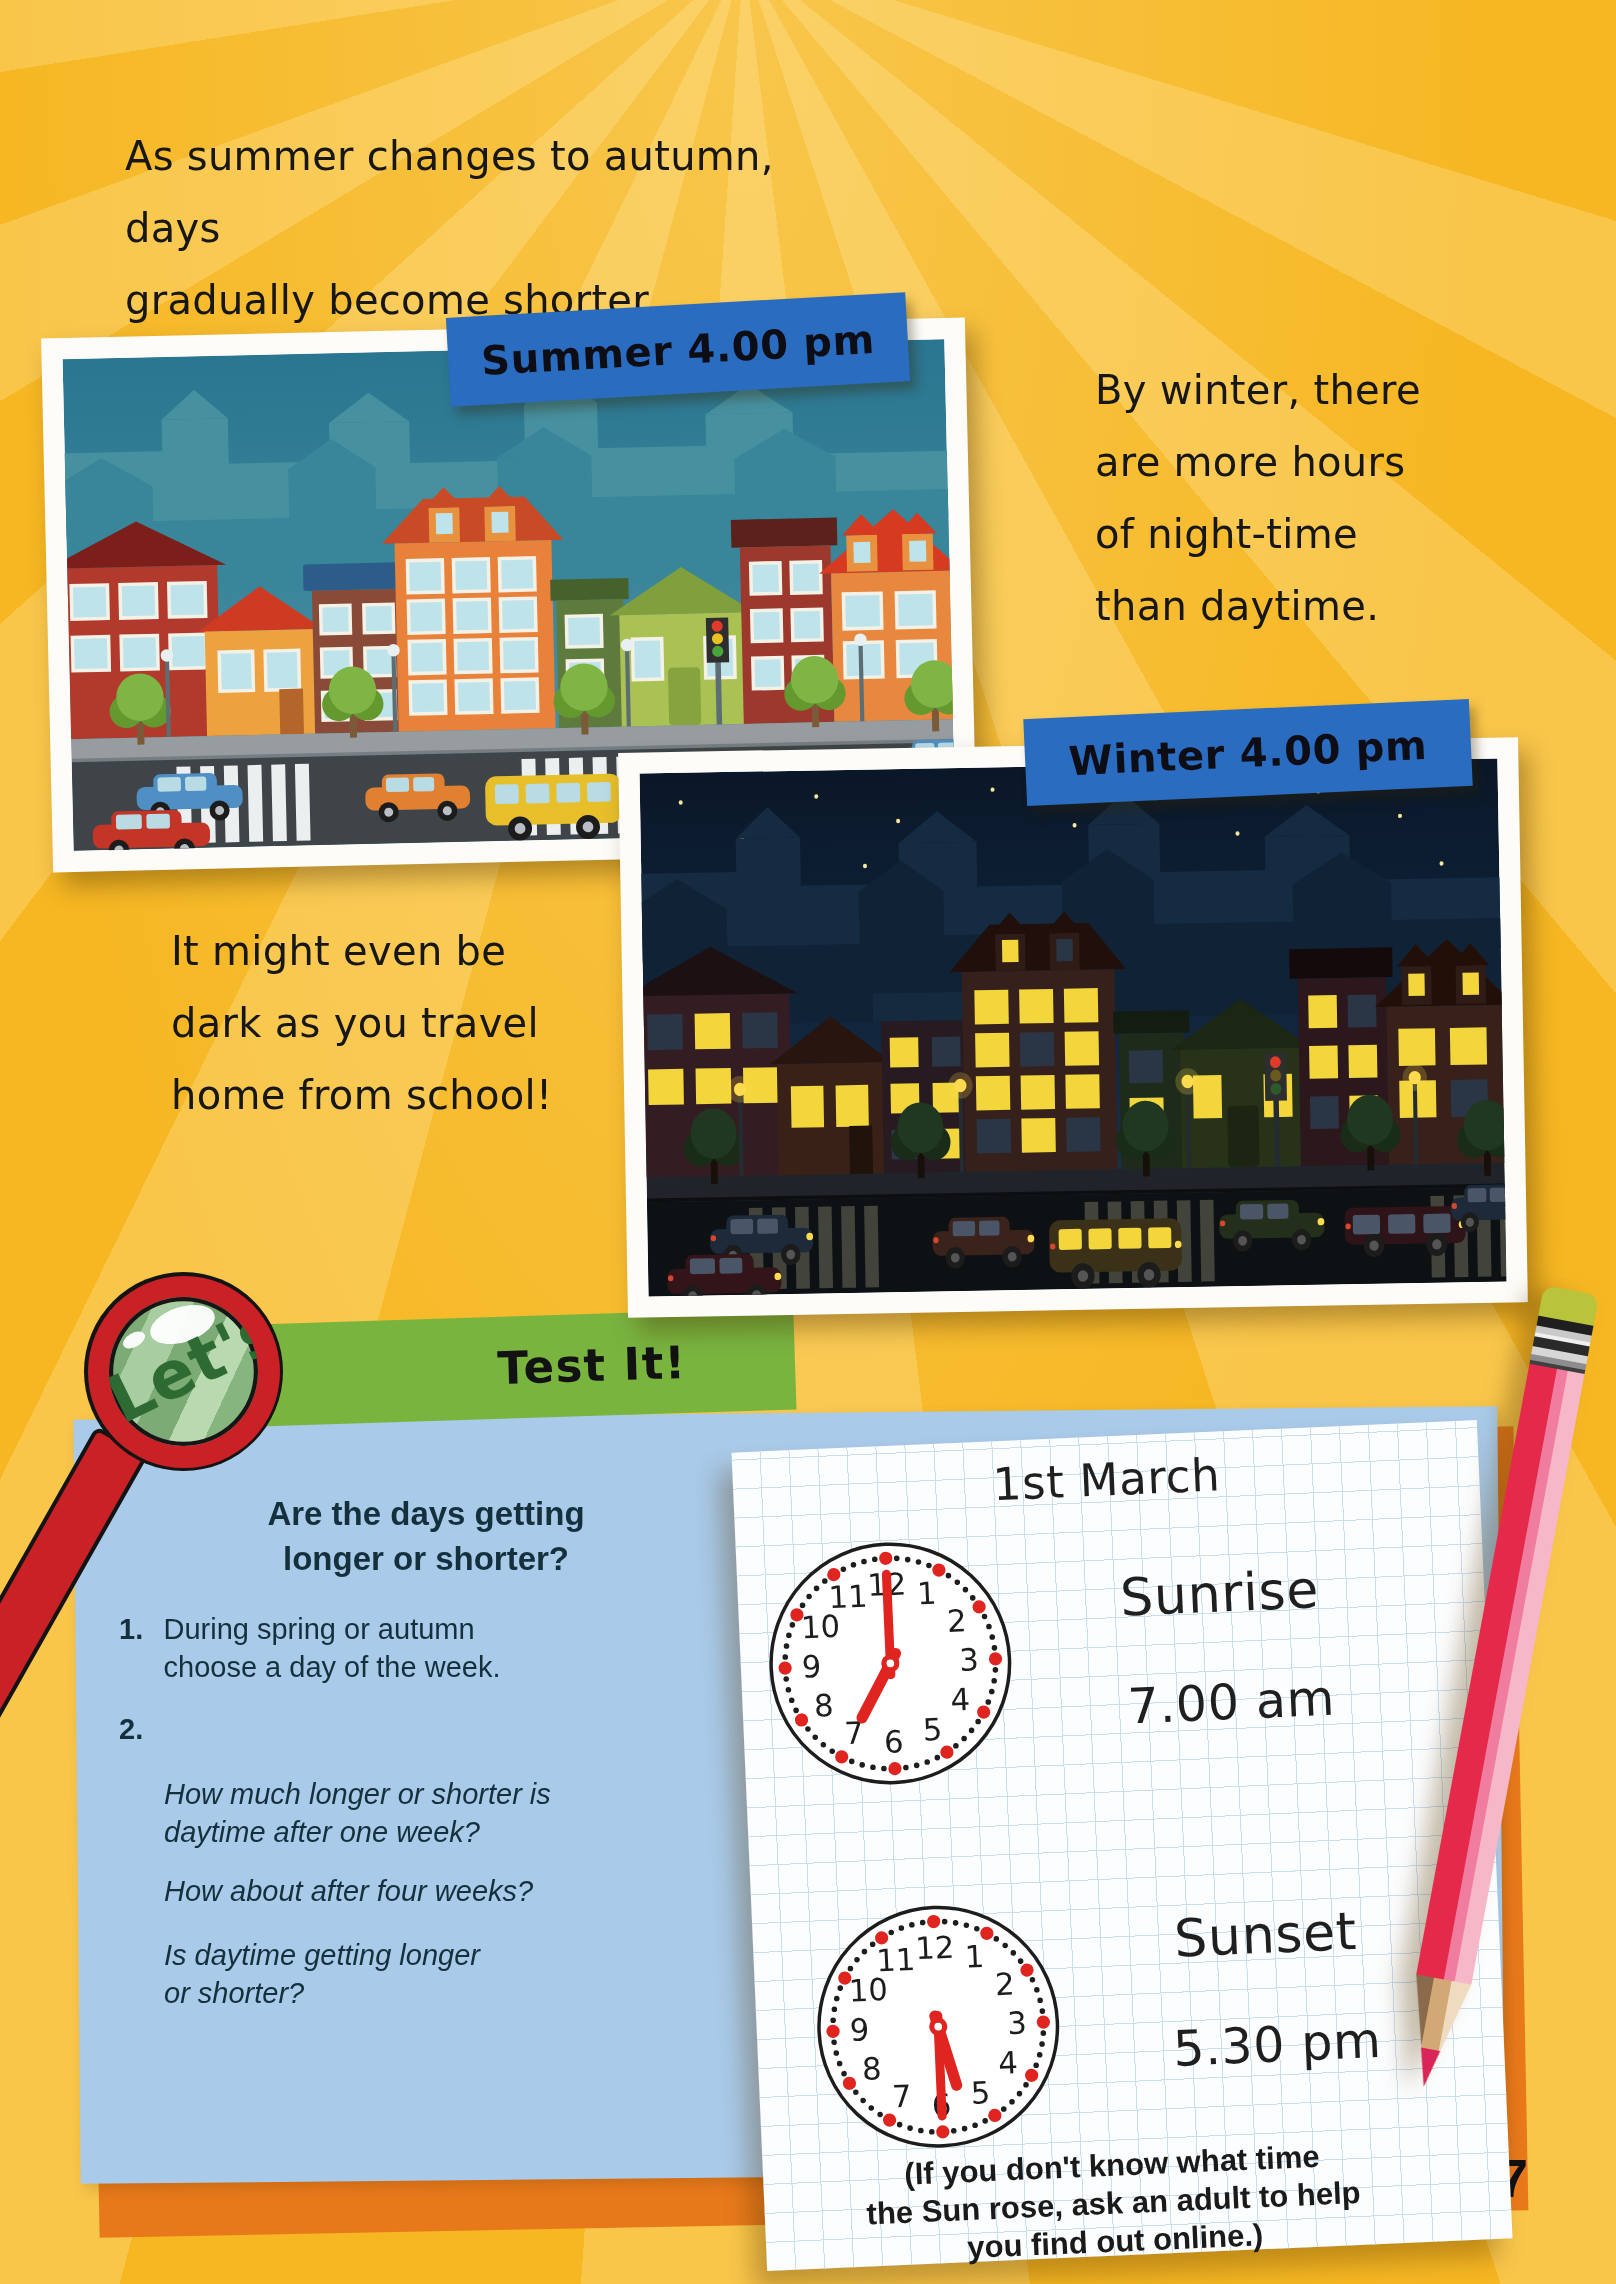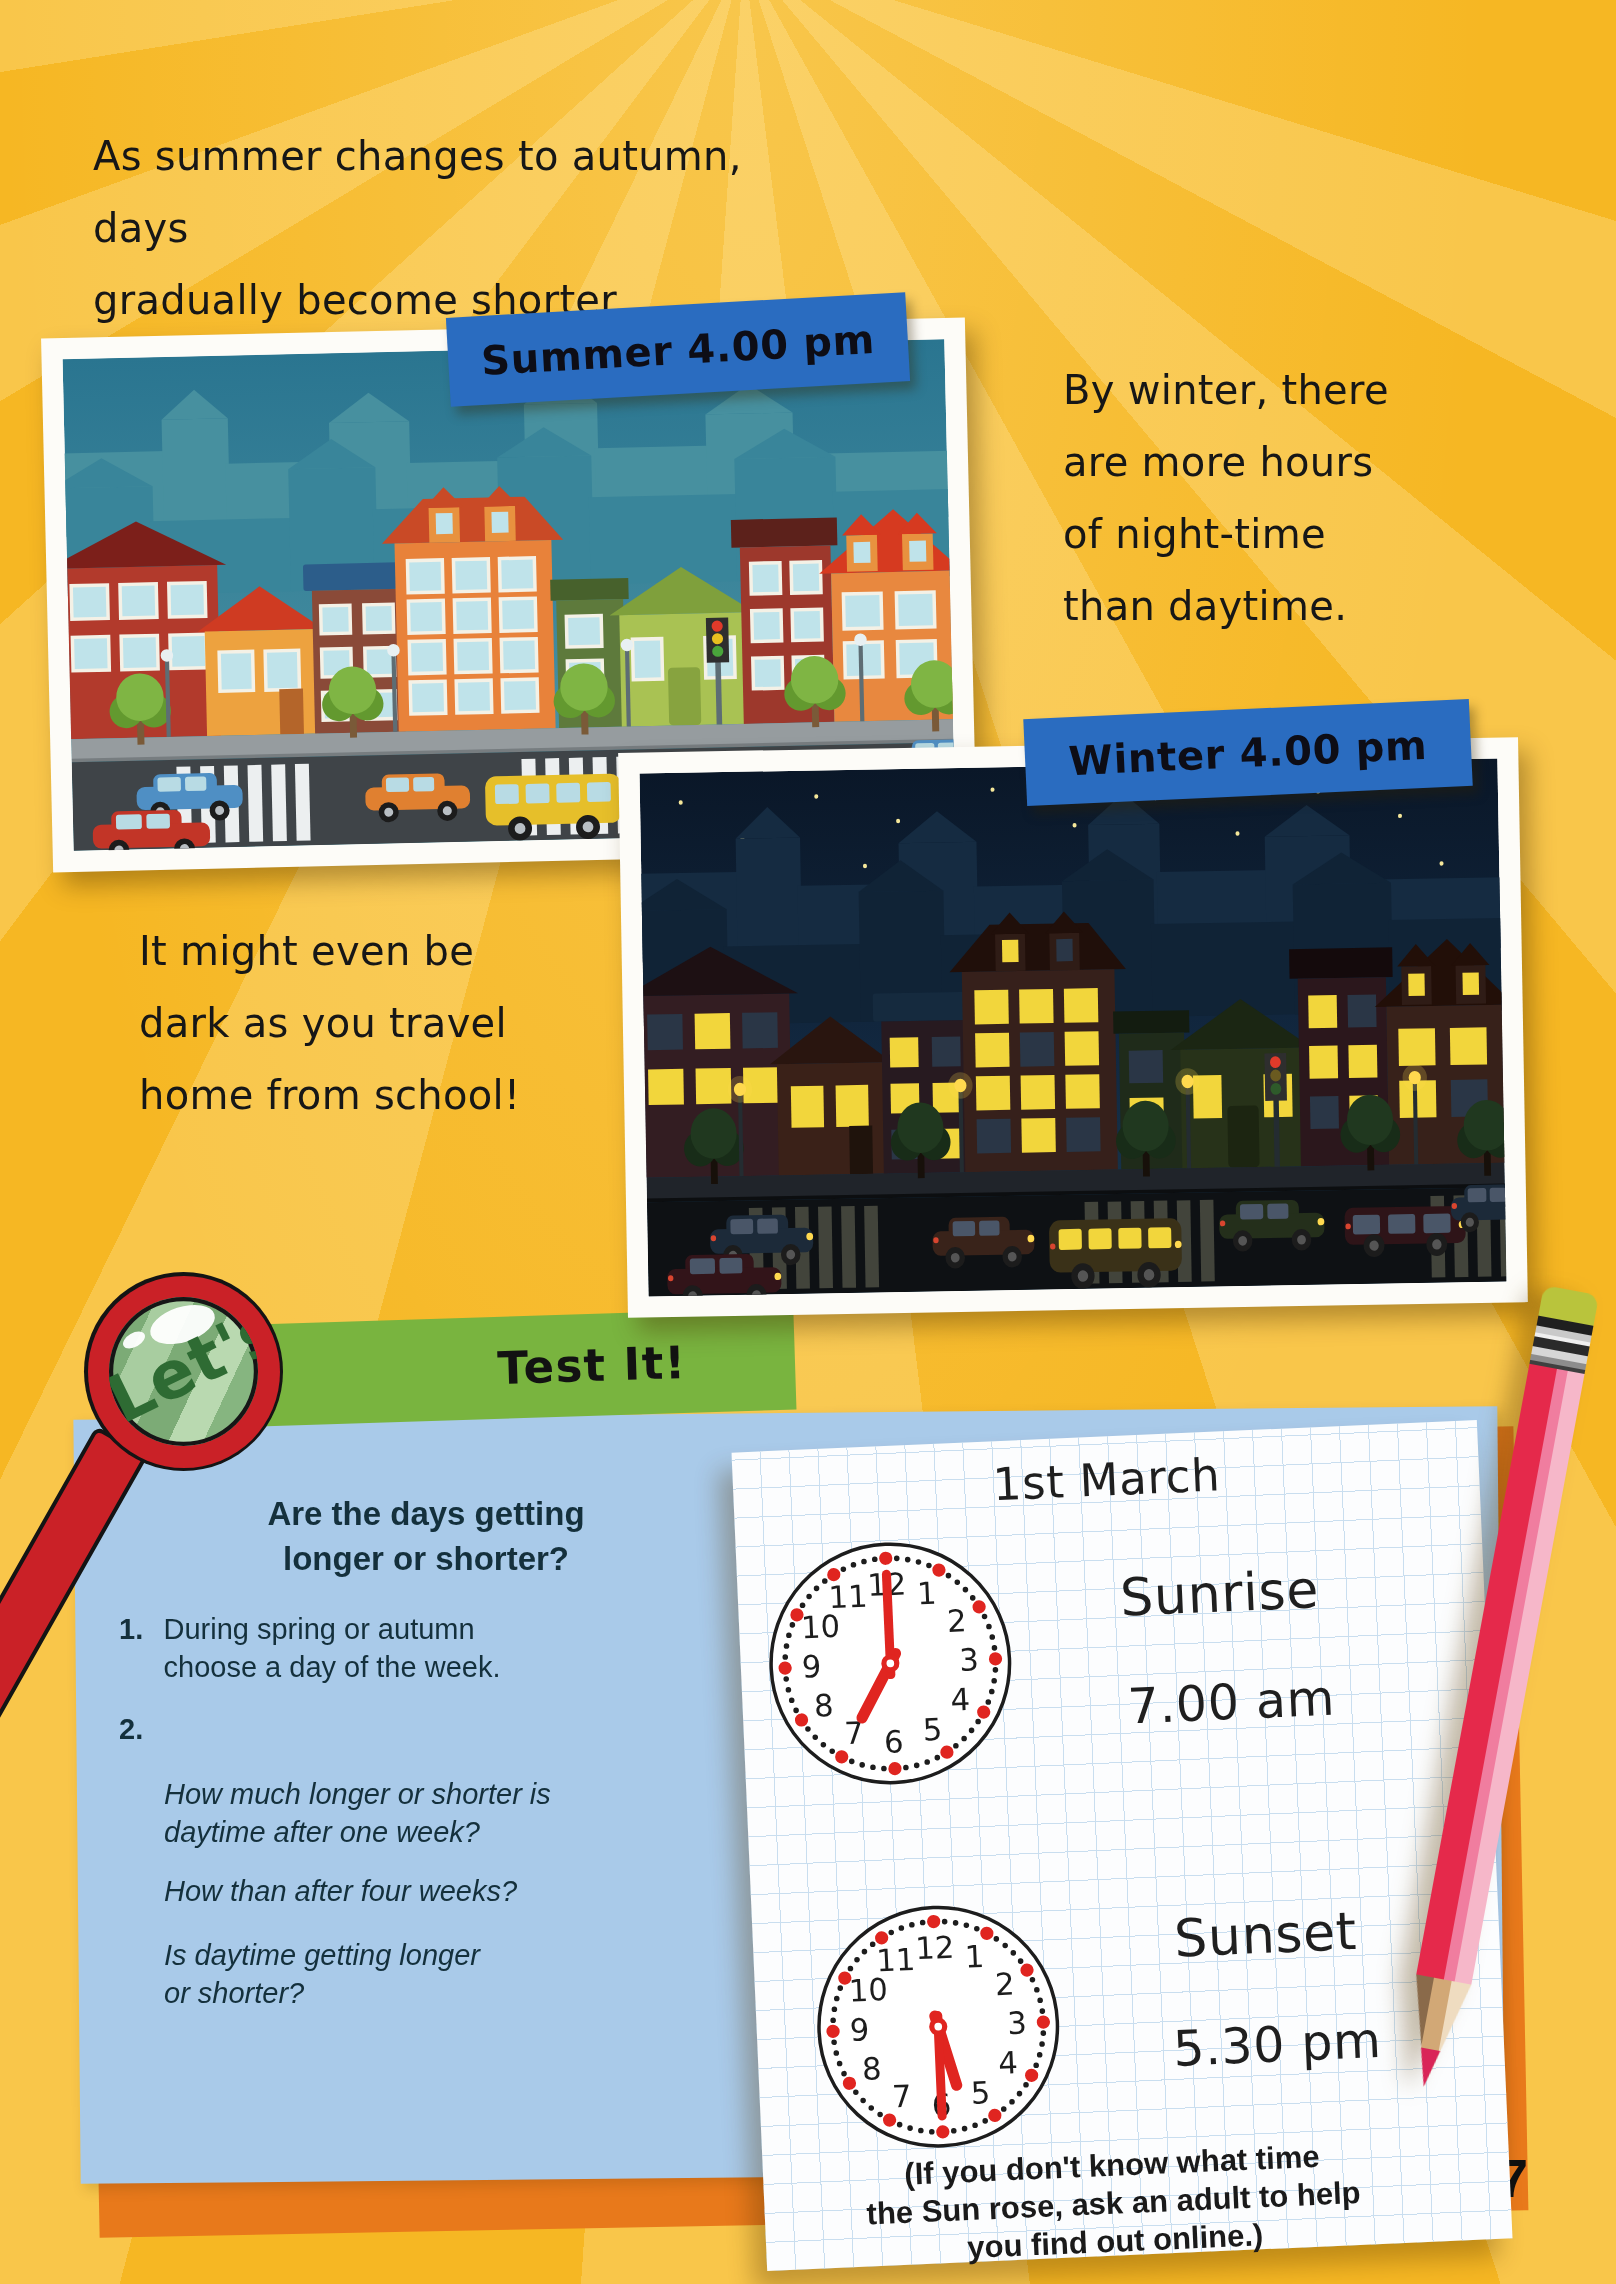--- a/index.html
+++ b/index.html
@@ -4,21 +4,21 @@
 <style>
   html,body{margin:0;padding:0;}
   body{width:1617px;height:2284px;position:relative;overflow:hidden;
        font-family:"DejaVu Sans", sans-serif;}
   .page{position:absolute;inset:0;
     background:
       radial-gradient(ellipse at 46% 0%, rgba(255,238,180,.28), rgba(255,238,180,0) 60%),
       repeating-conic-gradient(from 96deg at 46% -2%, #f6b723 0deg 11deg, #f9c64a 11deg 22deg);
   }
   
-  .para{position:absolute;color:#171717;font-size:40px;line-height:72px;letter-spacing:0.3px;z-index:2;}
+  .para{position:absolute;color:#171717;font-size:40px;line-height:72px;letter-spacing:0.3px;z-index:2;margin-left:32px;}
   .intro{left:93px;top:120px;width:697px;}
   .by-winter{left:1063px;top:354px;width:530px;}
   .dark-school{left:139px;top:915px;width:530px;}
   
   .photo{position:absolute;background:#fdfcf8;box-shadow:9.8px 14px 24px rgba(70,45,0,.38);z-index:6;}
   .photo svg{display:block;}
   .photo-summer{left:47px;top:328px;padding:21px;transform:rotate(-1.3deg);}
   .photo-winter{left:623px;top:745px;padding:21px;transform:rotate(-1deg);}
   
   .label{position:absolute;background:#2a6cc0;display:flex;align-items:center;justify-content:center;
@@ -603,21 +603,21 @@
   <div class="panel-content">
     <div class="headline">Are the days getting<br>longer or shorter?</div>
     <div class="step step1">
       <div class="step-num">1.</div>
       <div class="step-text">During spring or autumn<br>choose a day of the week.</div>
     </div>
     <div class="step step2">
       <div class="step-num">2.</div>
     </div>
     <div class="question q1">How much longer or shorter is<br>daytime after one week?</div>
-    <div class="question q2">How than after four weeks?</div>
+    <div class="question q2">How about after four weeks?</div>
     <div class="question q3">Is daytime getting longer<br>or shorter?</div>
   </div>
 
   <div class="note">
     <div class="note-grid"></div>
     <div class="hw note-date">1st March</div>
     <svg class="clock clock-0" viewBox="0 0 360 360">
         <circle cx="180" cy="180" r="171" fill="#ffffff" stroke="#1d1d1d" stroke-width="5"></circle>
         <circle cx="180" cy="29" r="9.5" fill="#e02520"></circle>
         <circle cx="195.78379795341567" cy="29.827193799390727" r="4" fill="#1d1d1d"></circle>

